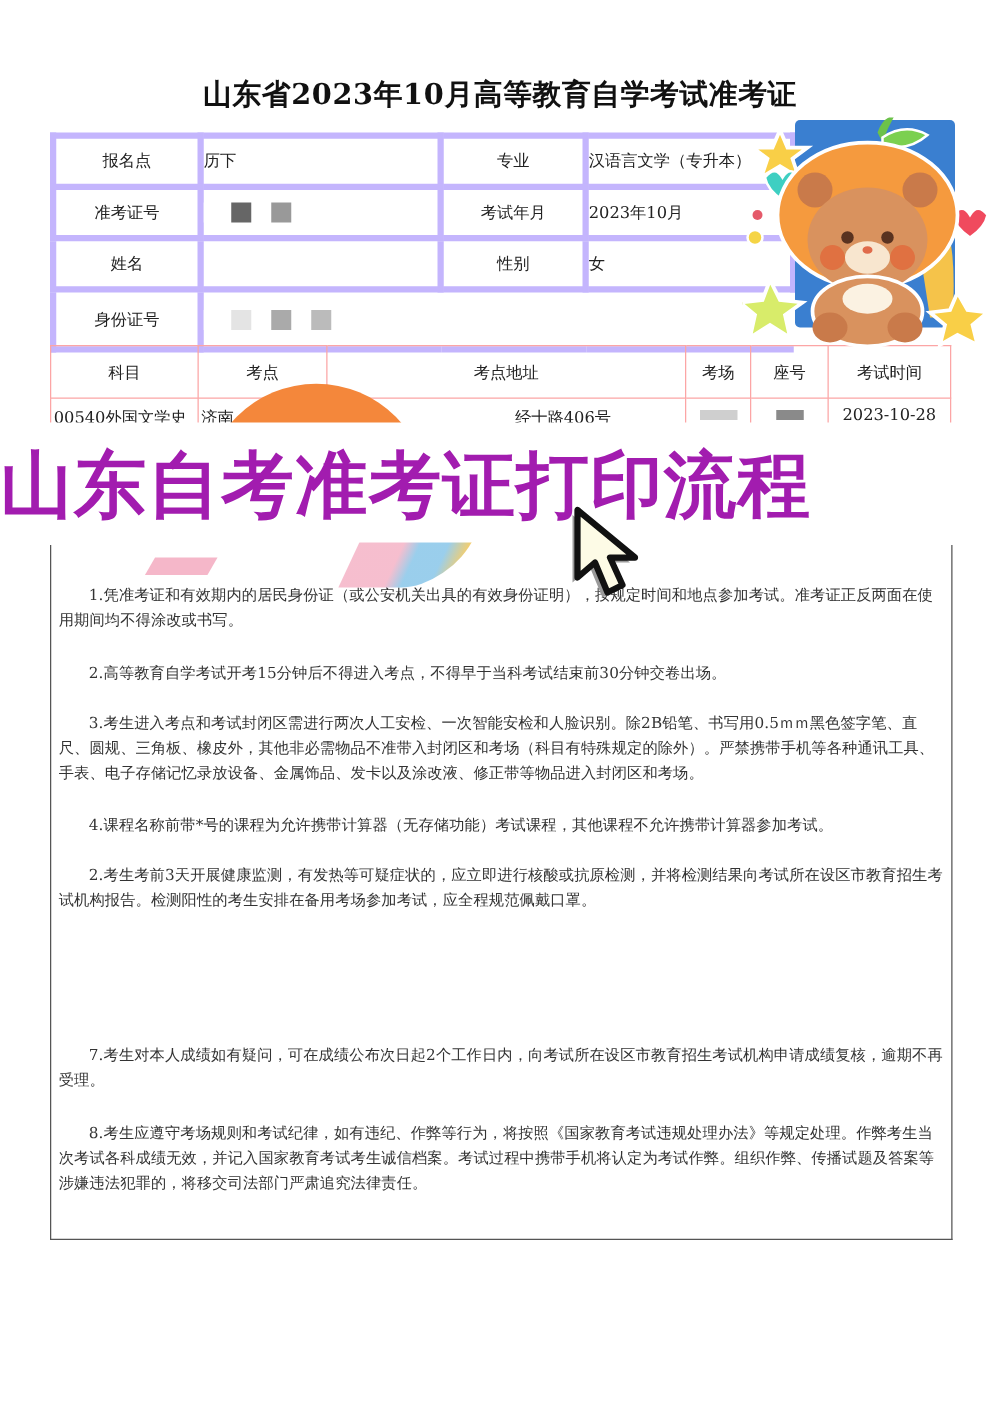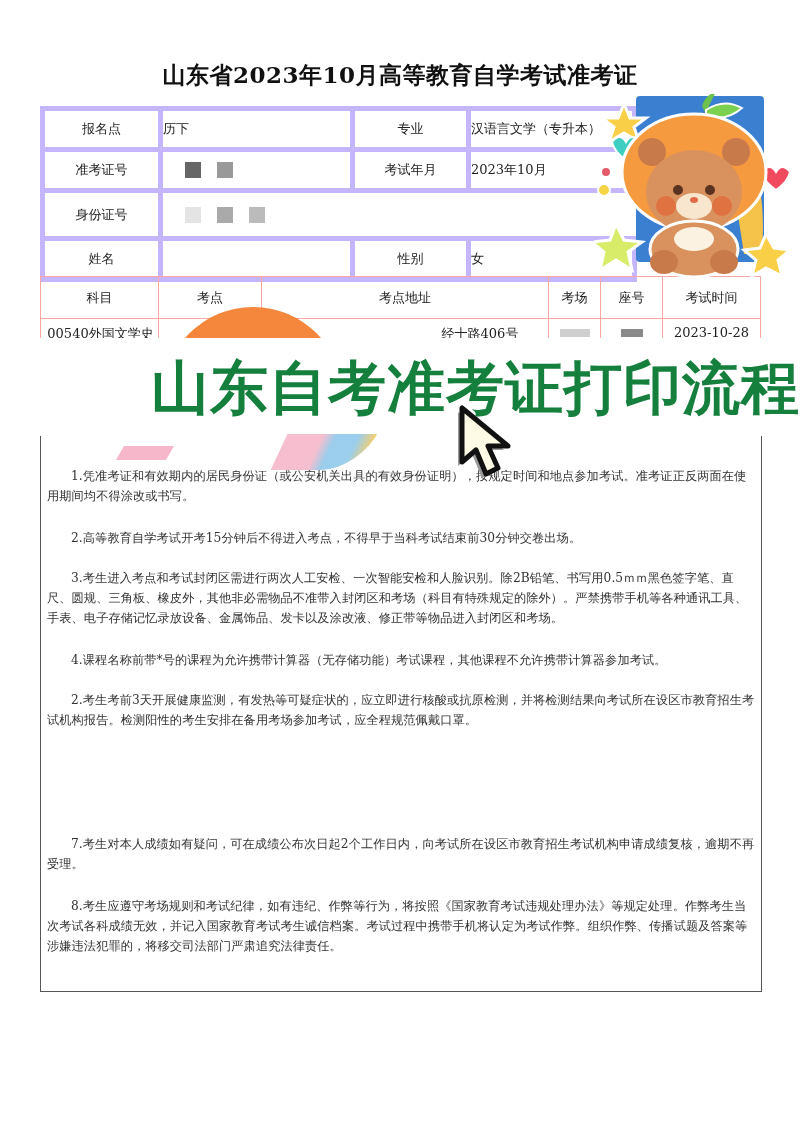--- a/index.html
+++ b/index.html
@@ -18,39 +18,39 @@
   }
   .info-table td.lbl { text-align: center; color: #222; }
   .info-table td.val { padding-left: 0; color: #222; }
   .blur-box { display: inline-block; width: 16px; height: 16px; margin-right: 16px; vertical-align: middle; }
 
   
   .exam-table { position: absolute; left: 40px; top: 276px; border-collapse: collapse; }
   .exam-table td { border: 1px solid #fca5a5; font-size: 13px; text-align: center; vertical-align: middle; }
   .exam-table tr.head td { height: 42px; }
   .exam-table tr.row td { height: 26px; vertical-align: top; padding-top: 6px; }
-  .exam-table td.left { text-align: center; padding-left: 2px; }
+  .exam-table td.left { text-align: left; padding-left: 2px; }
   .smudge { display: inline-block; width: 22px; height: 8px; background: #8a8a8a; }
   .smudge.light { background: #cfcfcf; width: 30px; }
 
   
   .blob {
     position: absolute; left: 163px; top: 307px; width: 180px; height: 120px;
     background: #f4873b; border-radius: 90px 90px 0 0; z-index: 1;
   }
 
   
   .banner-band {
     position: absolute; left: 0; top: 338px; width: 800px; height: 96px;
     background: #ffffff; z-index: 2;
   }
   .banner {
-    position: absolute; left: 0; top: 350px; width: 800px; text-align: right;
+    position: absolute; left: 0; top: 350px; width: 800px; text-align: left;
     font-family: "DejaVu Sans", "Liberation Sans", sans-serif; font-weight: bold;
-    font-size: 58px; color: #15803d; letter-spacing: 1px; z-index: 3;
+    font-size: 58px; color: #a21caf; letter-spacing: 1px; z-index: 3;
   }
 
   
   .notice {
     position: absolute; left: 40px; top: 436px; width: 722px; height: 556px;
     border: 1px solid #555; border-top: none; background: #fff; z-index: 1;
   }
   .notice-title {
     position: absolute; left: 0; top: 12px; width: 100%; text-align: center;
     font-family: "DejaVu Sans", "Liberation Sans", sans-serif; font-weight: bold; font-size: 14px; color: #111;
@@ -93,30 +93,30 @@
   </tr>
   <tr>
     <td class="lbl">准考证号</td>
     <td class="val">
       <span class="blur-box" style="background:#fff;width:6px"></span><span class="blur-box" style="background:#666"></span><span class="blur-box" style="background:#999"></span>
     </td>
     <td class="lbl">考试年月</td>
     <td class="val">2023年10月</td>
   </tr>
   <tr>
+    <td class="lbl">姓名</td>
+    <td class="val"></td>
+    <td class="lbl">性别</td>
+    <td class="val">女</td>
+  </tr>
+  <tr>
     <td class="lbl" style="height:48px">身份证号</td>
     <td class="val" colspan="3" style="border-right:none">
       <span class="blur-box" style="background:#fff;width:6px"></span><span class="blur-box" style="background:#e4e4e4"></span><span class="blur-box" style="background:#aaa"></span><span class="blur-box" style="background:#bbb"></span>
     </td>
-  </tr>
-  <tr>
-    <td class="lbl">姓名</td>
-    <td class="val"></td>
-    <td class="lbl">性别</td>
-    <td class="val">女</td>
   </tr>
 </tbody>
   </table>
 
 <table class="exam-table">
   <tbody>
       <tr class="head">
     <td style="width:118px">科目</td>
     <td style="width:103px">考点</td>
     <td style="width:287px">考点地址</td>

